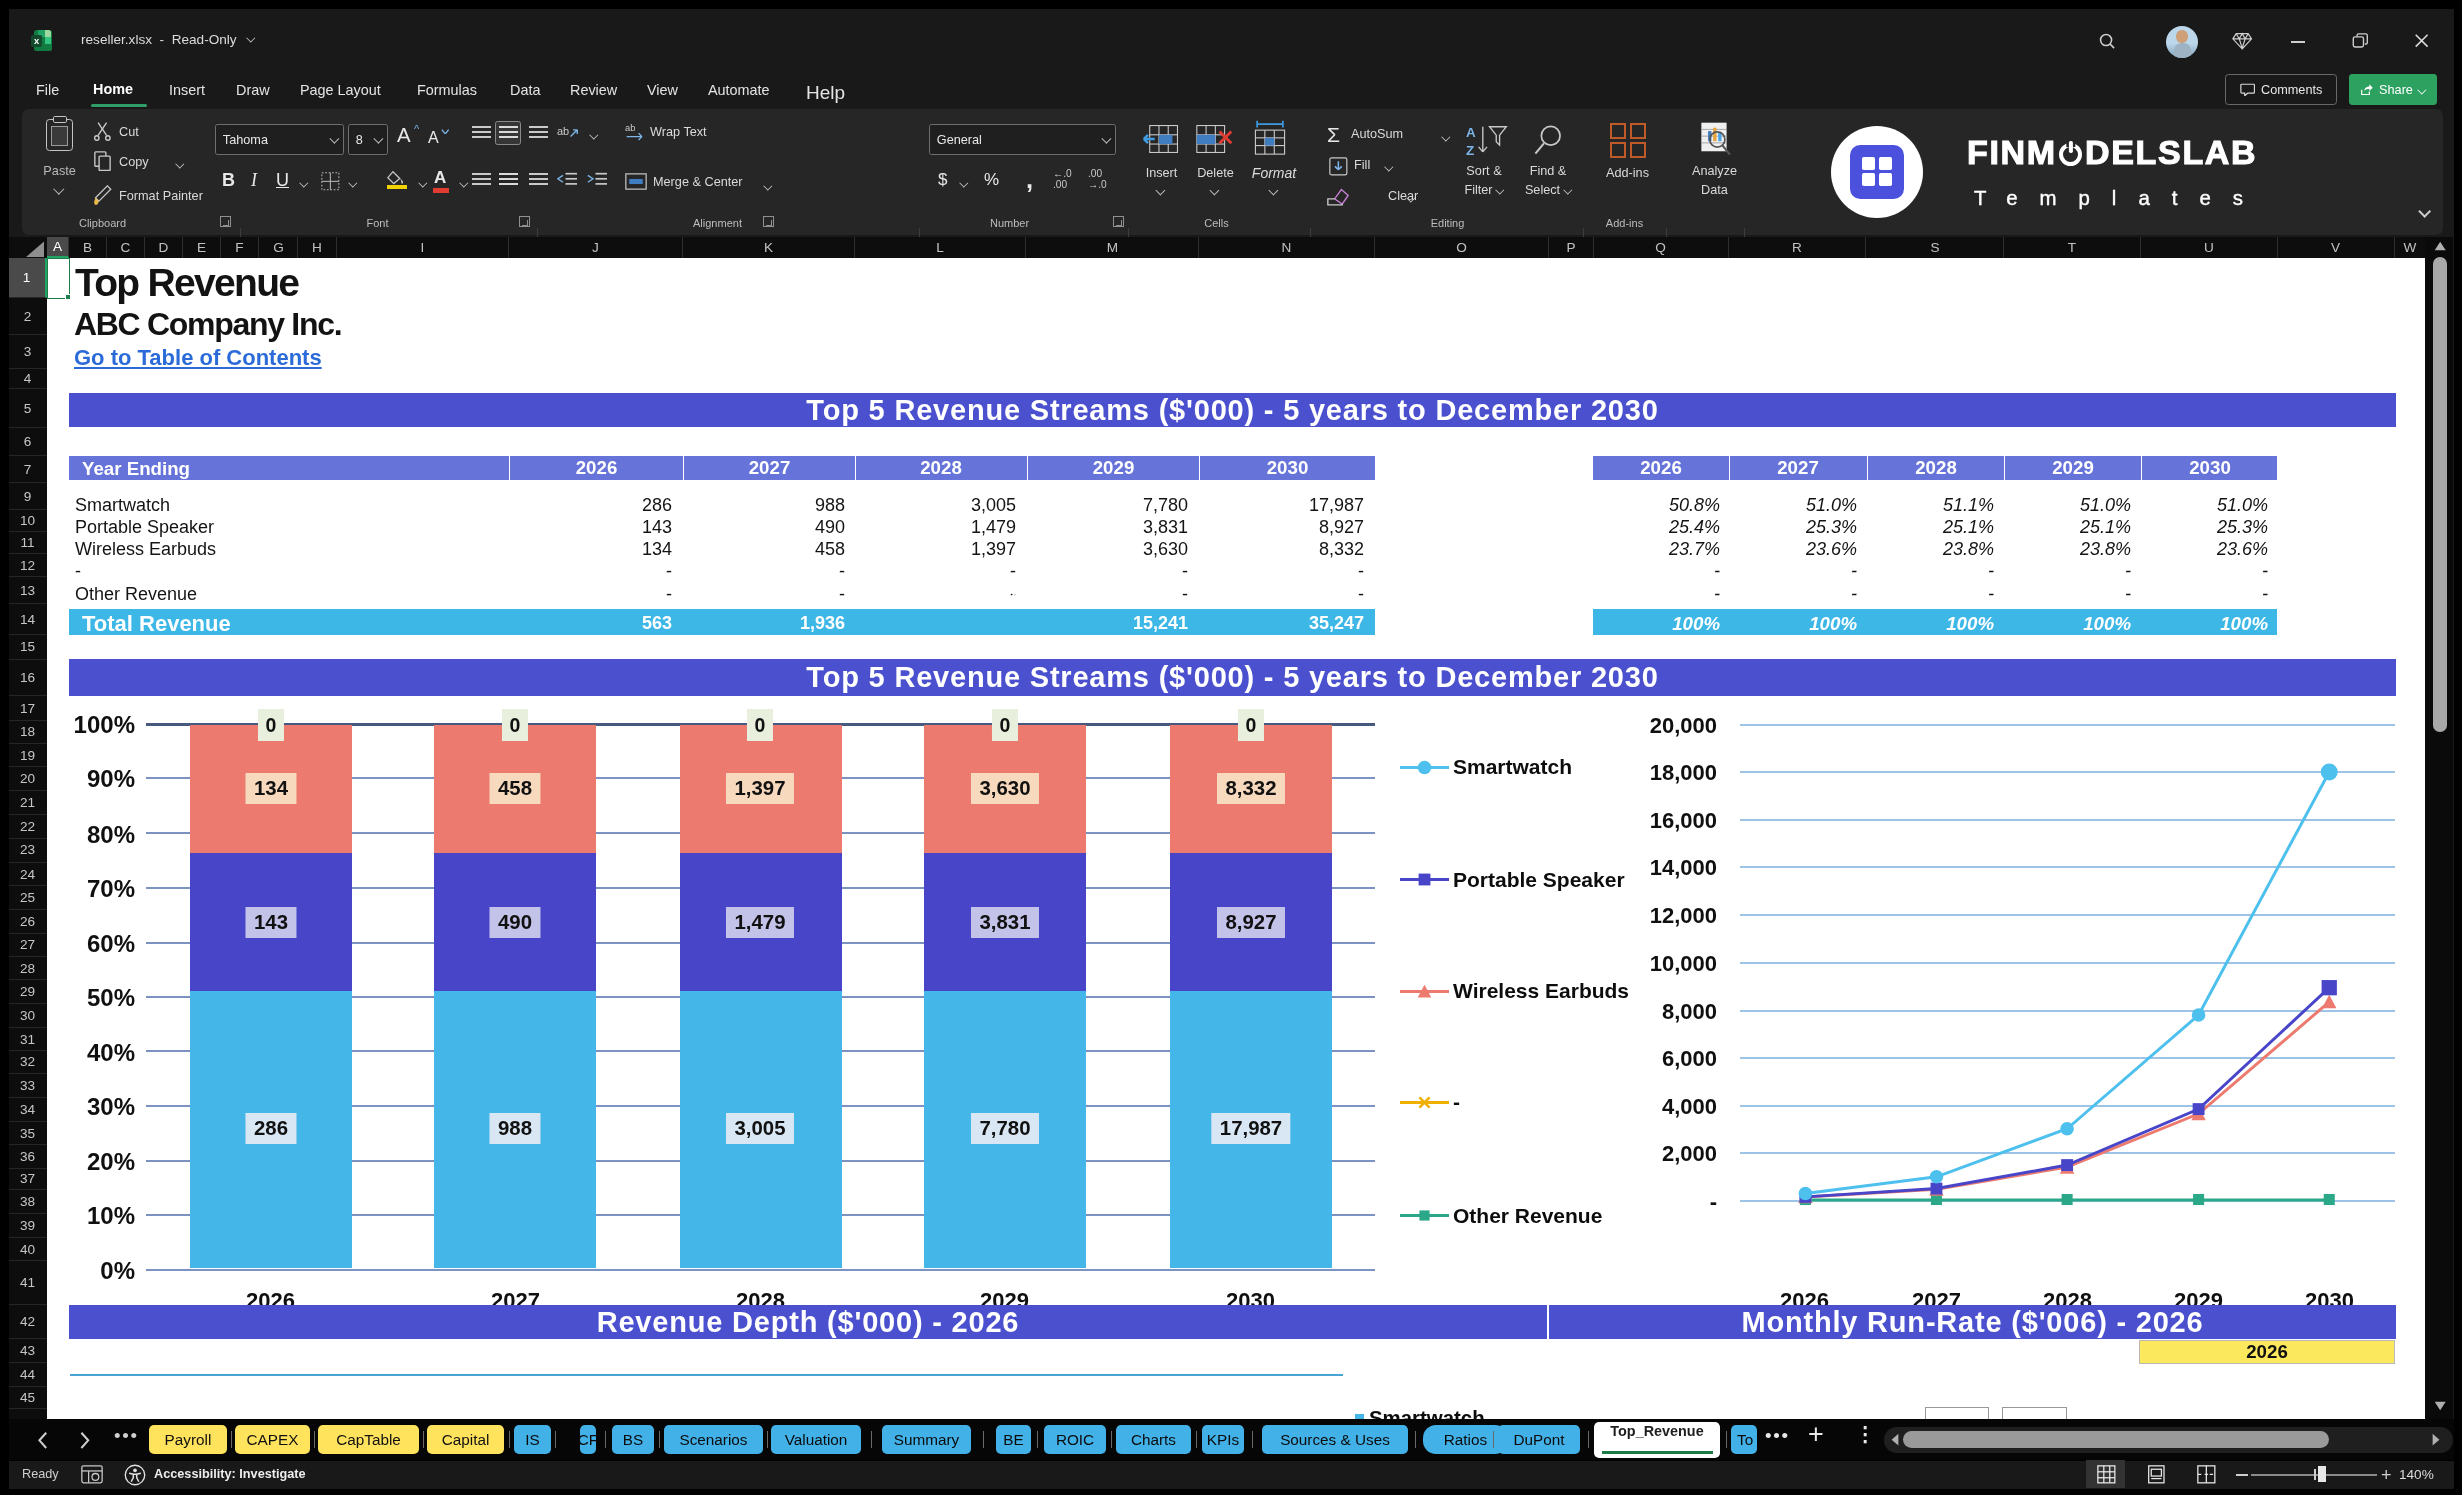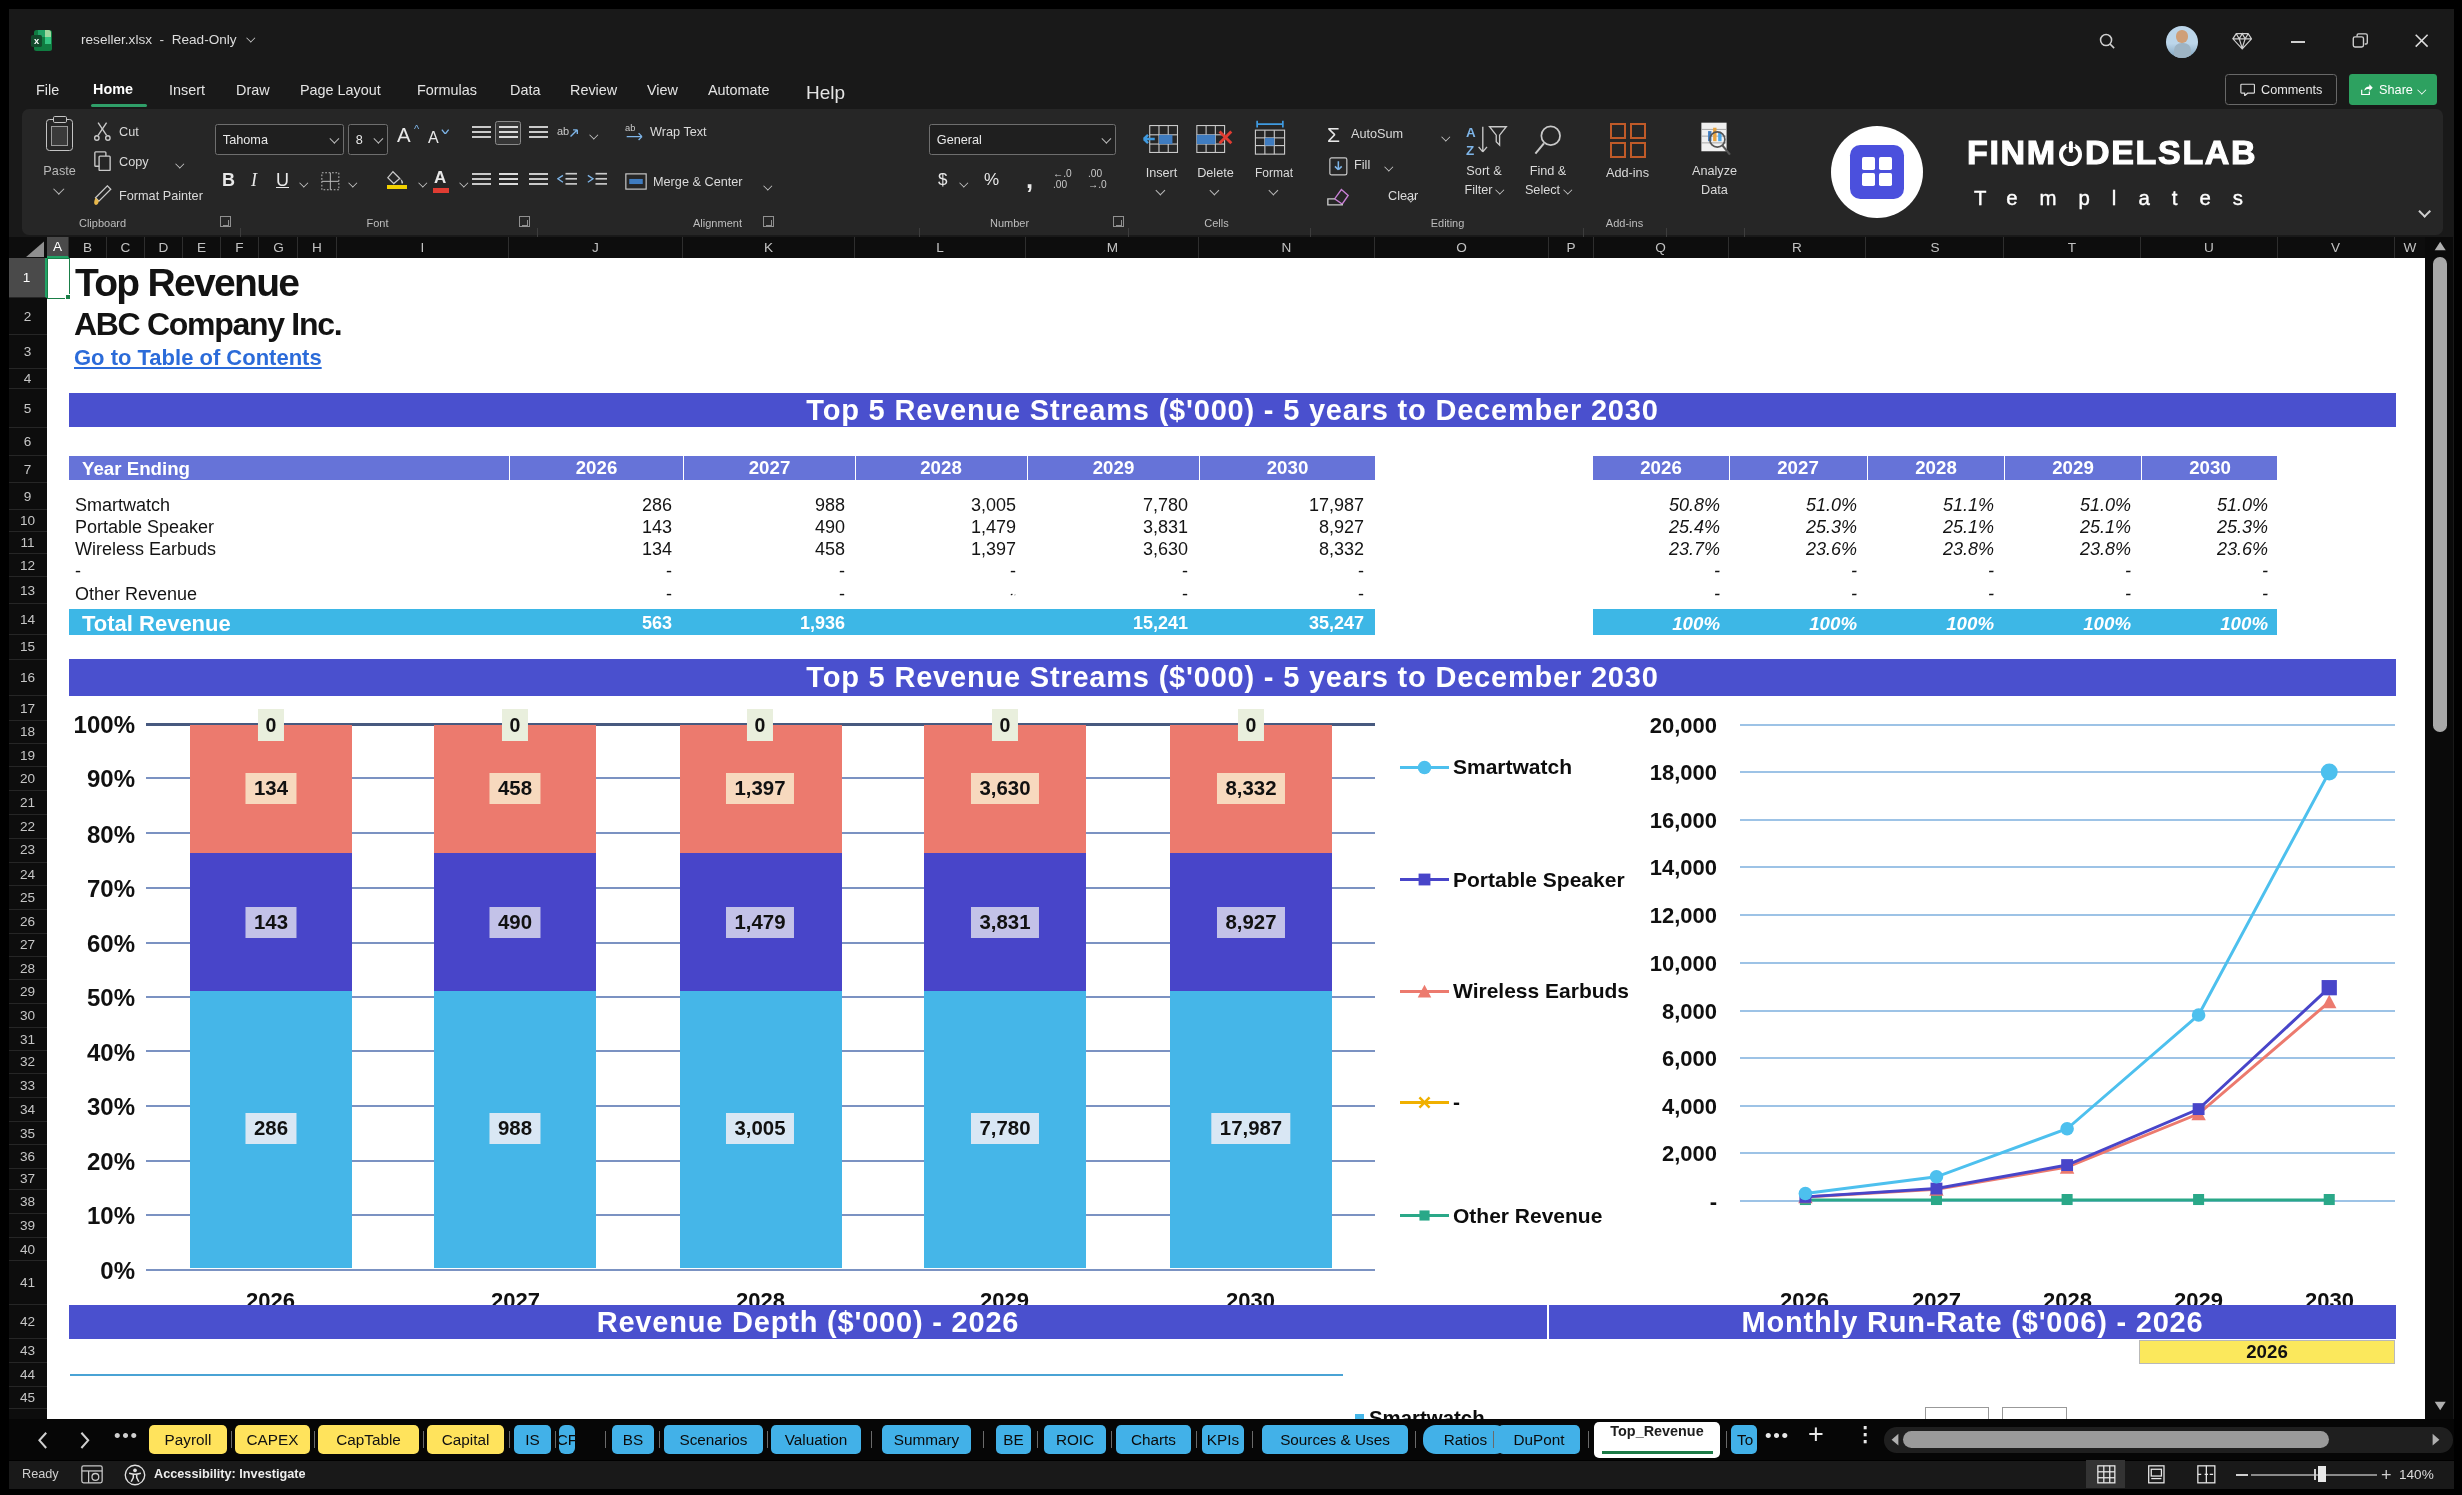--- a/index.html
+++ b/index.html
@@ -246,21 +246,21 @@
         <path d="M6 6 L36 6 M6 6 L6 2 M6 6 L6 10 M36 6 L36 2 M36 6 L36 10" stroke="#3f9ae0" stroke-width="2" fill="none"></path>
         <g stroke="#c9c9c9" stroke-width="1.3" fill="none">
           <rect x="4" y="13" width="34" height="28"></rect>
           <line x1="4" y1="22" x2="38" y2="22"></line>
           <line x1="4" y1="31" x2="38" y2="31"></line>
           <line x1="15" y1="13" x2="15" y2="41"></line>
           <line x1="26" y1="13" x2="26" y2="41"></line>
         </g>
         <rect x="15" y="22" width="11" height="9" fill="#3f7cc0"></rect>
       </svg>
-  <div class="c" style="left:1225px;top:56px;width:54px;height:15.3px;font-size:12px;color:#dadada;">Format</div>
+  <div class="c" style="left:1225px;top:56px;width:54px;height:15.3px;font-size:14px;color:#dadada;font-style:italic;">Format</div>
   <div class="a" style="left:1248px;top:78px;width:6.8px;height:6.8px;border-right:1.7px solid #b9b9b9;border-bottom:1.7px solid #b9b9b9;transform:rotate(45deg);"></div>
 
   <div class="t" style="left:1305px;top:13.6px;font-size:21px;color:#e8e8e8;">Σ</div>
   <div class="t" style="left:1329px;top:18px;font-size:12.7px;color:#dadada;">AutoSum</div>
       <span class="chev a" style="left:1415px;top:24px;"></span>
   <svg class="a" style="left:1307px;top:48px;" width="18.7" height="18.7" viewBox="0 0 22 22">
         <rect x="1" y="1" width="20" height="20" rx="2" fill="none" stroke="#c9c9c9" stroke-width="1.4"></rect>
         <path d="M11 5 L11 15 M11 15 L7 11 M11 15 L15 11" stroke="#7eb5e8" stroke-width="1.8" fill="none"></path>
       </svg>
   <div class="t" style="left:1332px;top:49px;font-size:12.7px;color:#dadada;">Fill</div>
@@ -655,21 +655,21 @@
     </svg>
 <svg class="a" style="left:78px;top:1431px;" width="13.6" height="18.7" viewBox="0 0 16 22">
       <path d="M4 2 L12 11 L4 20" fill="none" stroke="#cfcfcf" stroke-width="2.4"></path>
     </svg>
 <div class="t" style="left:114px;top:1425px;font-size:18.7px;color:#cfcfcf;letter-spacing:1.7px;">•••</div>
 <div class="tabY" style="left:149px;width:78px;">Payroll</div>
 <div class="tabY" style="left:235px;width:75px;">CAPEX</div>
 <div class="tabY" style="left:318px;width:101px;">CapTable</div>
 <div class="tabY" style="left:427px;width:77px;">Capital</div>
 <div class="tabB" style="left:514px;width:37px;">IS</div>
-<div class="tabB" style="left:559px;width:16px;border-radius:6px;">CF</div>
+<div class="tabB" style="left:580px;width:16px;">CF</div>
 <div class="tabB" style="left:612px;width:42px;">BS</div>
 <div class="tabB" style="left:664px;width:99px;">Scenarios</div>
 <div class="tabB" style="left:771px;width:90px;">Valuation</div>
 <div class="tabB" style="left:882px;width:89px;">Summary</div>
 <div class="tabB" style="left:996px;width:35px;">BE</div>
 <div class="tabB" style="left:1044px;width:62px;">ROIC</div>
 <div class="tabB" style="left:1116px;width:75px;">Charts</div>
 <div class="tabB" style="left:1202px;width:42px;">KPIs</div>
 <div class="tabB" style="left:1262px;width:146px;">Sources &amp; Uses</div>
 <div class="tabB" style="left:1423px;width:85px;border-radius:13px;">Ratios</div>

